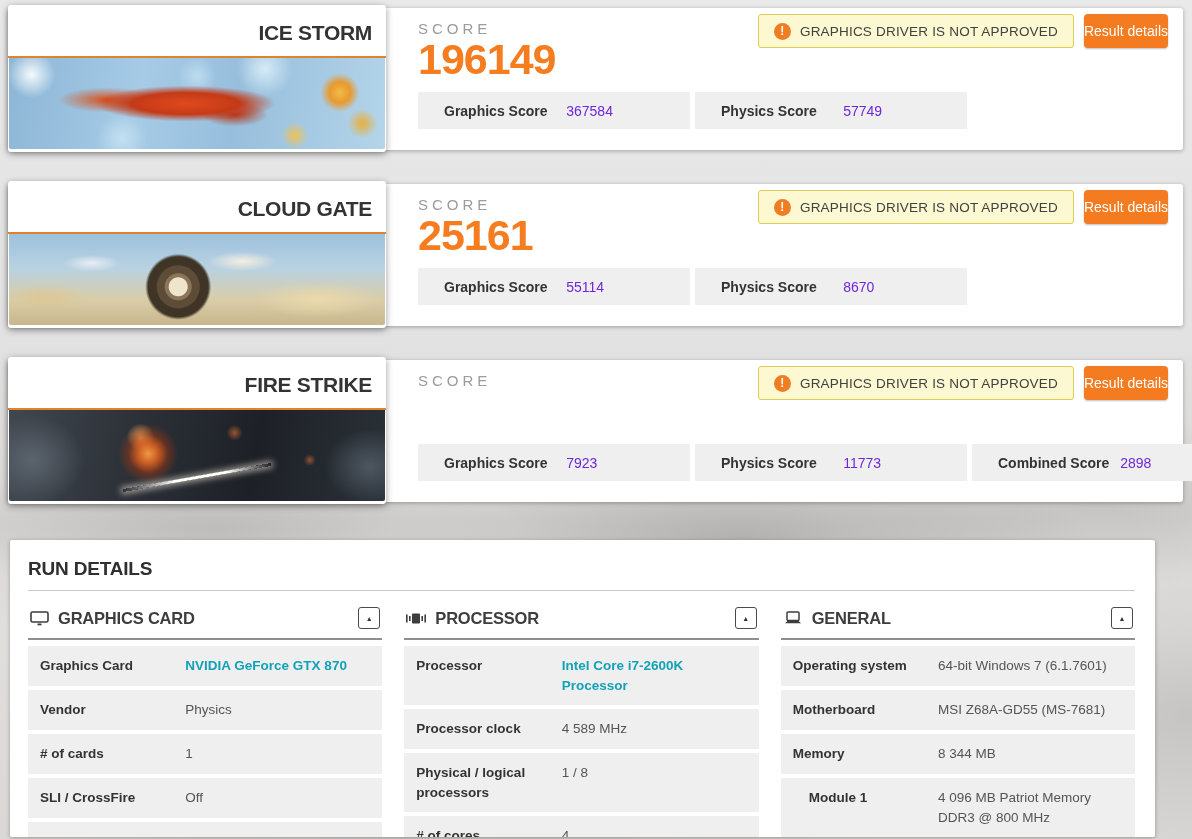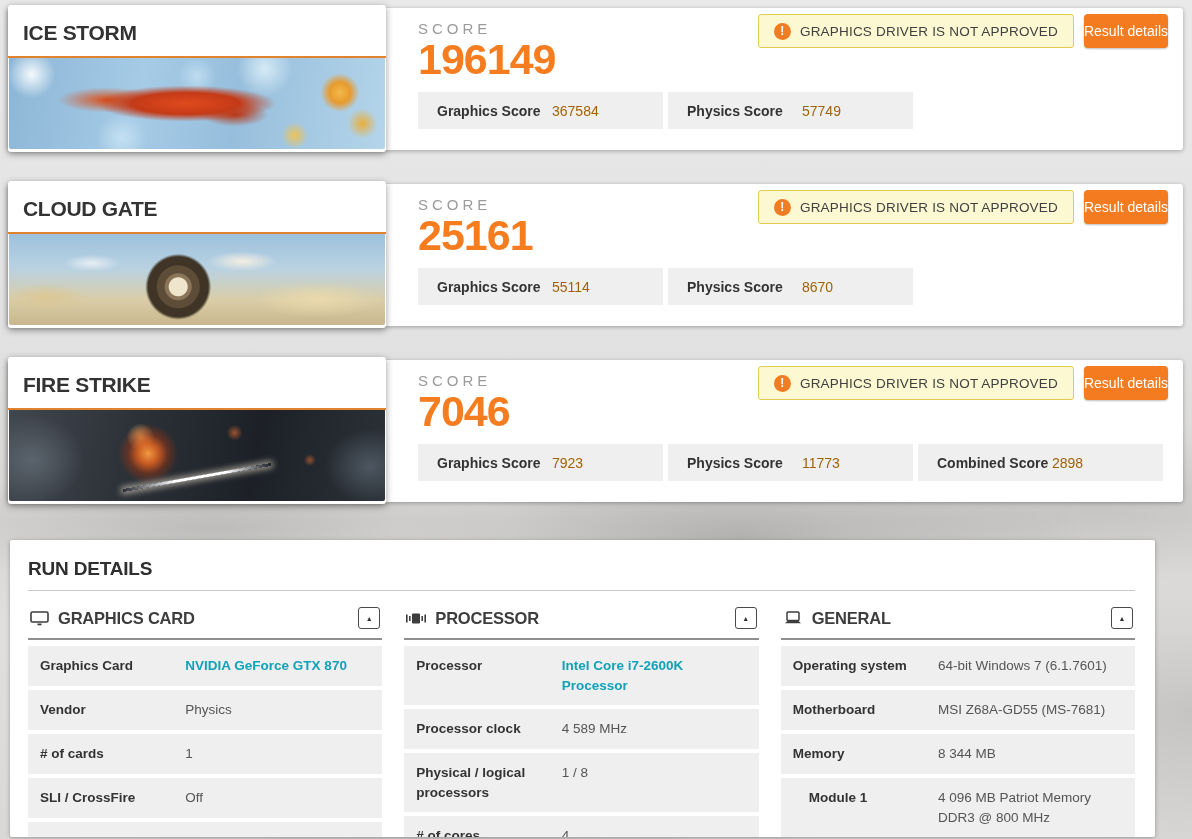--- a/index.html
+++ b/index.html
@@ -24,21 +24,21 @@
     box-shadow:0 1px 4px rgba(0,0,0,.30);
   }
   .thumb-card {
     position:absolute; left:0; top:0; bottom:-2px; width:378px;
     background:#fff; border-radius:3px; z-index:2;
     box-shadow:0 2px 7px rgba(0,0,0,.40);
     display:flex; flex-direction:column;
   }
   .thumb-title {
     padding:16px 14px 11px 15px; font-size:21px; font-weight:bold;
-    color:#333; letter-spacing:-0.3px;
+    color:#333; letter-spacing:-0.3px;text-align:right;
   }
   .thumb-divider { height:2px; background:#e0832c; flex:none; }
   .thumb-img { flex:1; margin:0 1px 3px 1px; border-radius:0 0 2px 2px; position:relative; overflow:hidden; }
 
   .thumb-ice {
     background:
       radial-gradient(ellipse 120px 24px at 47% 50%, #e04a1e 0%, #c43a17 45%, rgba(196,58,23,0) 75%),
       radial-gradient(ellipse 70px 18px at 26% 46%, #d8511c 0%, rgba(216,81,28,0) 70%),
       radial-gradient(ellipse 45px 16px at 60% 62%, #b53514 0%, rgba(181,53,20,0) 75%),
       radial-gradient(circle 26px at 88% 38%, #f2bb4a 0%, #e89a2e 40%, rgba(232,154,46,0) 75%),
@@ -74,25 +74,25 @@
     position:absolute; left:30%; top:72%; width:150px; height:3px;
     background:linear-gradient(90deg, rgba(255,255,255,0), #fff 35%, #fff 70%, rgba(255,255,255,0));
     transform:rotate(-10deg); box-shadow:0 0 6px 2px rgba(255,240,220,.6);
   }
 
   .score-block { padding:12px 0 0 410px; }
   .score-label { font-size:15px; letter-spacing:4px; color:#9b9b9b; }
   .score-value { font-size:43px; font-weight:bold; color:#f57c1f; line-height:1.0; letter-spacing:-1px; margin-top:1px; }
   .subscores { position:absolute; left:410px; top:84px; display:flex; gap:5px; }
   .subscore {
-    width:245px; height:37px; background:#efefef; display:flex; align-items:center;
-    padding:0 19px; font-size:14px;
+    width:272px; height:37px; background:#efefef; display:flex; align-items:center;
+    padding:0 26px; font-size:14px;
   }
   .subscore .lbl { font-weight:bold; color:#333; flex:1.25; }
-  .subscore .val { color:#a16207; flex:1; }
+  .subscore .val { color:#6d28d9; flex:1; }
 
   .card-actions { position:absolute; top:6px; right:15px; display:flex; gap:10px; z-index:3; }
   .warning-box {
     height:34px; display:flex; align-items:center; gap:9px; padding:0 15px;
     background:#fcf8d2; border:1px solid #ddcd52; border-radius:3px;
     font-size:13.5px; color:#414141; letter-spacing:0.2px; white-space:nowrap;
   }
   .warn-icon {
     width:17px; height:17px; border-radius:50%; background:#ef7d23; color:#fff;
     font-size:12px; font-weight:bold; display:flex; align-items:center; justify-content:center;
@@ -198,21 +198,20 @@
   <div class="score-panel">
     <div class="card-actions">
       <div class="warning-box">
         <span class="warn-icon">!</span>
         <span>GRAPHICS DRIVER IS NOT APPROVED</span>
       </div>
       <button class="result-btn">Result details</button>
     </div>
     <div class="score-block">
       <div class="score-label">SCORE</div>
-      <div class="score-value">7046</div>
     </div>
     <div class="subscores">
       <div class="subscore">
         <span class="lbl">Graphics Score</span>
         <span class="val">7923</span>
       </div>
       <div class="subscore">
         <span class="lbl">Physics Score</span>
         <span class="val">11773</span>
       </div>

